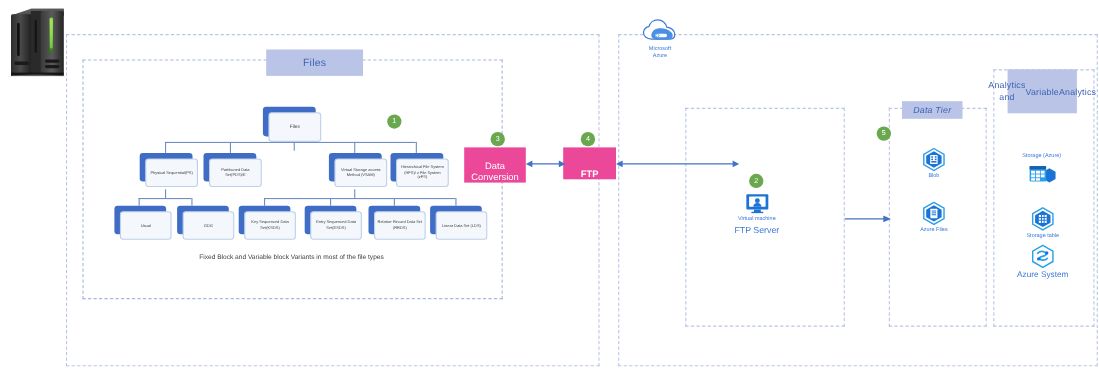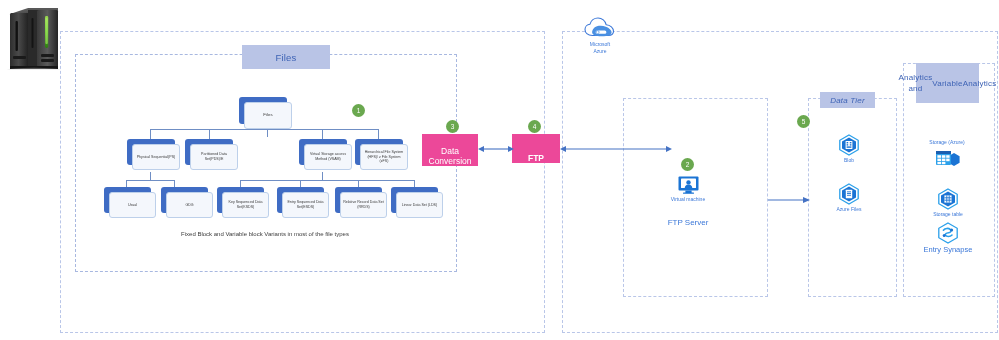--- a/index.html
+++ b/index.html
@@ -280,21 +280,21 @@
   <svg width="21" height="18" viewBox="0 0 21 18">
     <rect x="0.5" y="0.5" width="20" height="14" rx="1" fill="#1b74d4"></rect>
     <rect x="3" y="2.6" width="15" height="9.4" rx=".6" fill="#ffffff"></rect>
     <circle cx="10.5" cy="6.4" r="2.2" fill="#1b74d4"></circle>
     <path d="M10.5 8.6 c2.3 0 3.6 1.2 3.8 3.4 H6.7 c.2 -2.2 1.5 -3.4 3.8 -3.4 Z" fill="#1b74d4"></path>
     <rect x="7.4" y="14.5" width="6.2" height="2.6" fill="#1b74d4"></rect>
     <rect x="5" y="16.6" width="11" height="1.2" rx=".5" fill="#1b74d4"></rect>
   </svg>
 </div>
 <div class="iconlabel" style="left:658px;top:196px;">Virtual machine</div>
-<div class="biglabel" style="left:643px;top:218px;">FTP Server</div>
+<div class="biglabel" style="left:643px;top:205px;">FTP Server</div>
 
 <div class="arrow" style="left:768px;top:192px;width:42px;height:12px;">
   <svg width="42" height="12" viewBox="0 0 42 12">
     <line x1="0" y1="6" x2="36" y2="6" stroke="#4472c4" stroke-width="1.1"></line>
     <polygon points="42,6 35,3 35,9" fill="#4472c4"></polygon>
   </svg>
 </div>
 
 <div class="banner" style="left:820px;top:92px;width:55px;height:16px;font-size:8px;font-style:italic;">
   <span>Data Tier</span>
@@ -367,13 +367,13 @@
 
 <div class="abs" style="left:937px;top:222px;width:22px;height:22px;">
   <svg width="22" height="22" viewBox="0 0 22 22">
     <polygon points="11,1 20.2,6.3 20.2,15.7 11,21 1.8,15.7 1.8,6.3" fill="none" stroke="#2ba0ea" stroke-width="1.3"></polygon>
     <path d="M6.4 8.2 C8 6 11.6 5.9 13.4 7.6 C14.8 9 13.6 10.4 11.6 10.8
              C9.4 11.2 7.6 11.8 8.4 13.2 C9.4 14.9 13.2 15 15 13" fill="none" stroke="#2ba0ea" stroke-width="1.6" stroke-linecap="round"></path>
     <circle cx="7.2" cy="13.4" r="1.5" fill="#1b74d4"></circle>
     <circle cx="14.6" cy="8" r="1.5" fill="#1b74d4"></circle>
   </svg>
 </div>
-<div class="biglabel" style="left:903px;top:245px;font-size:7.5px;">Entry Synapse</div>
+<div class="biglabel" style="left:903px;top:245px;font-size:7.5px;">Azure System</div>
 
 </body></html>

